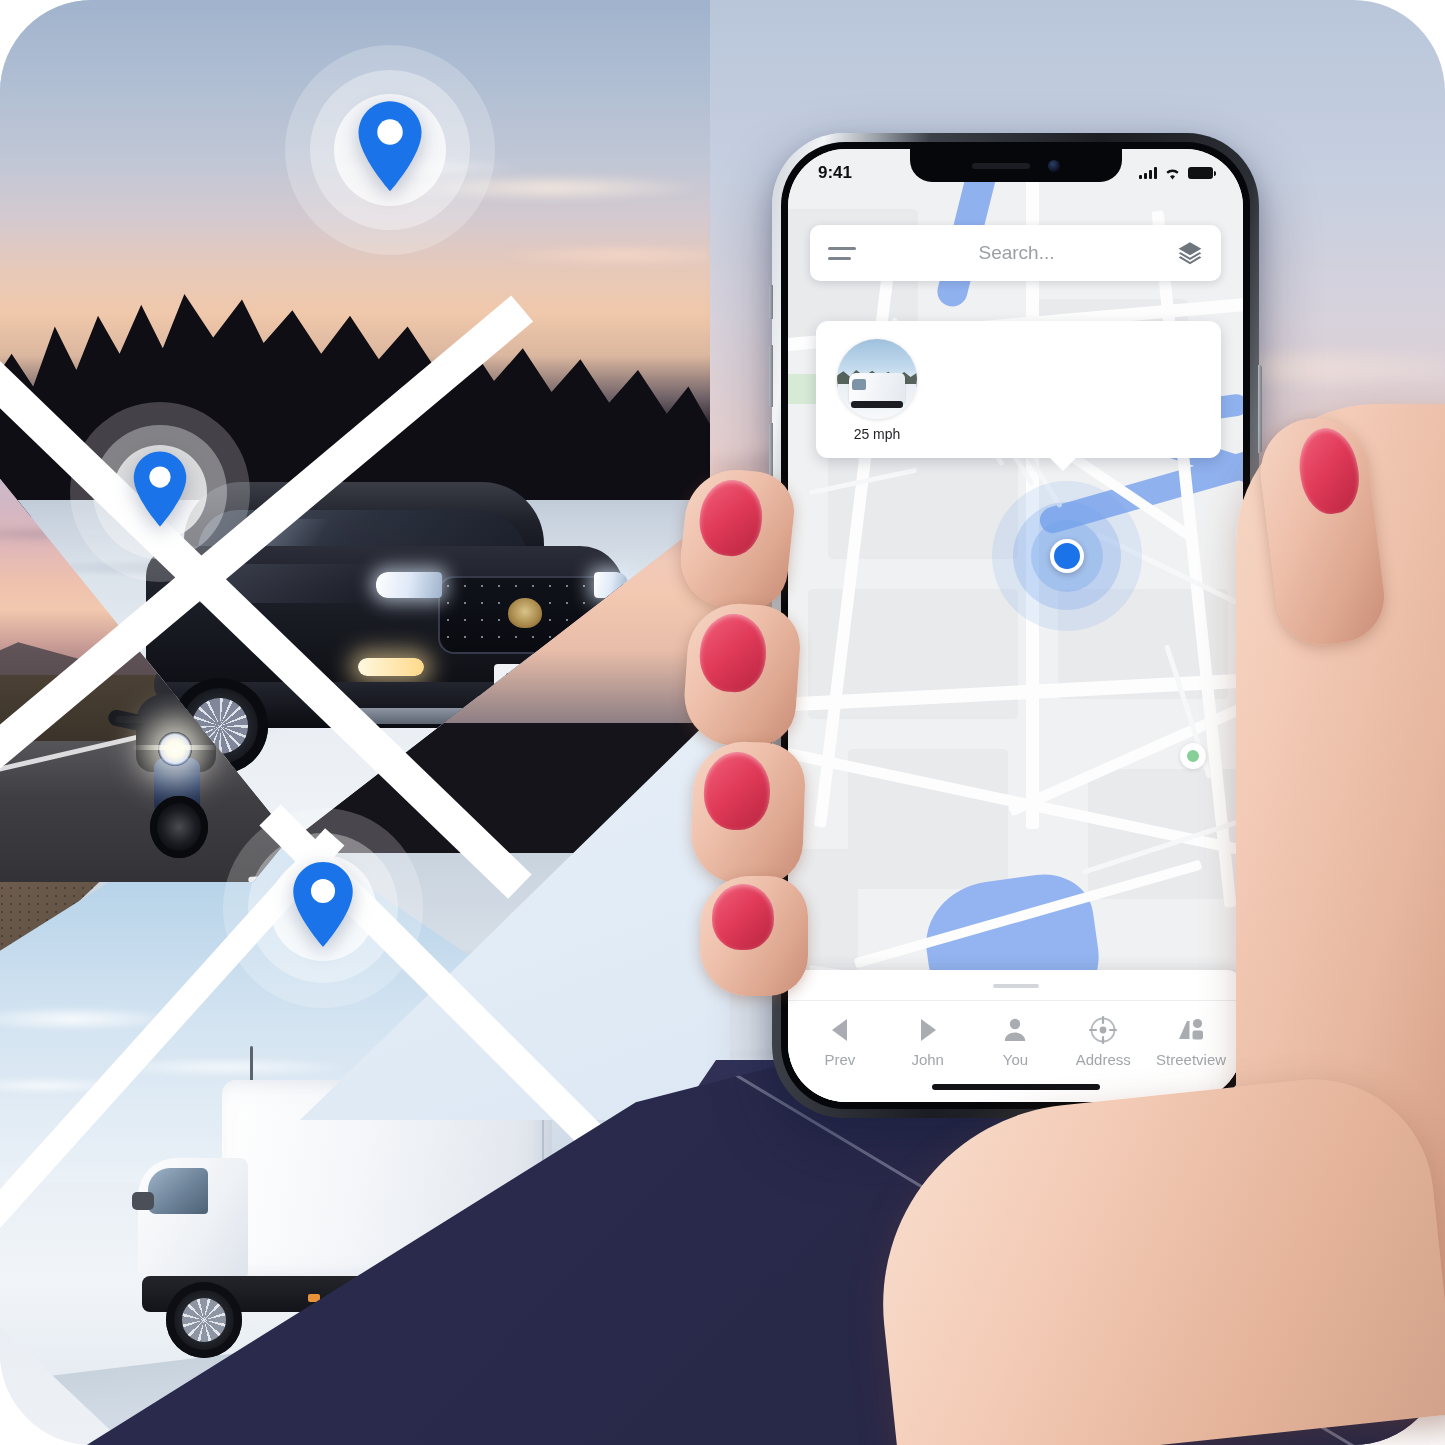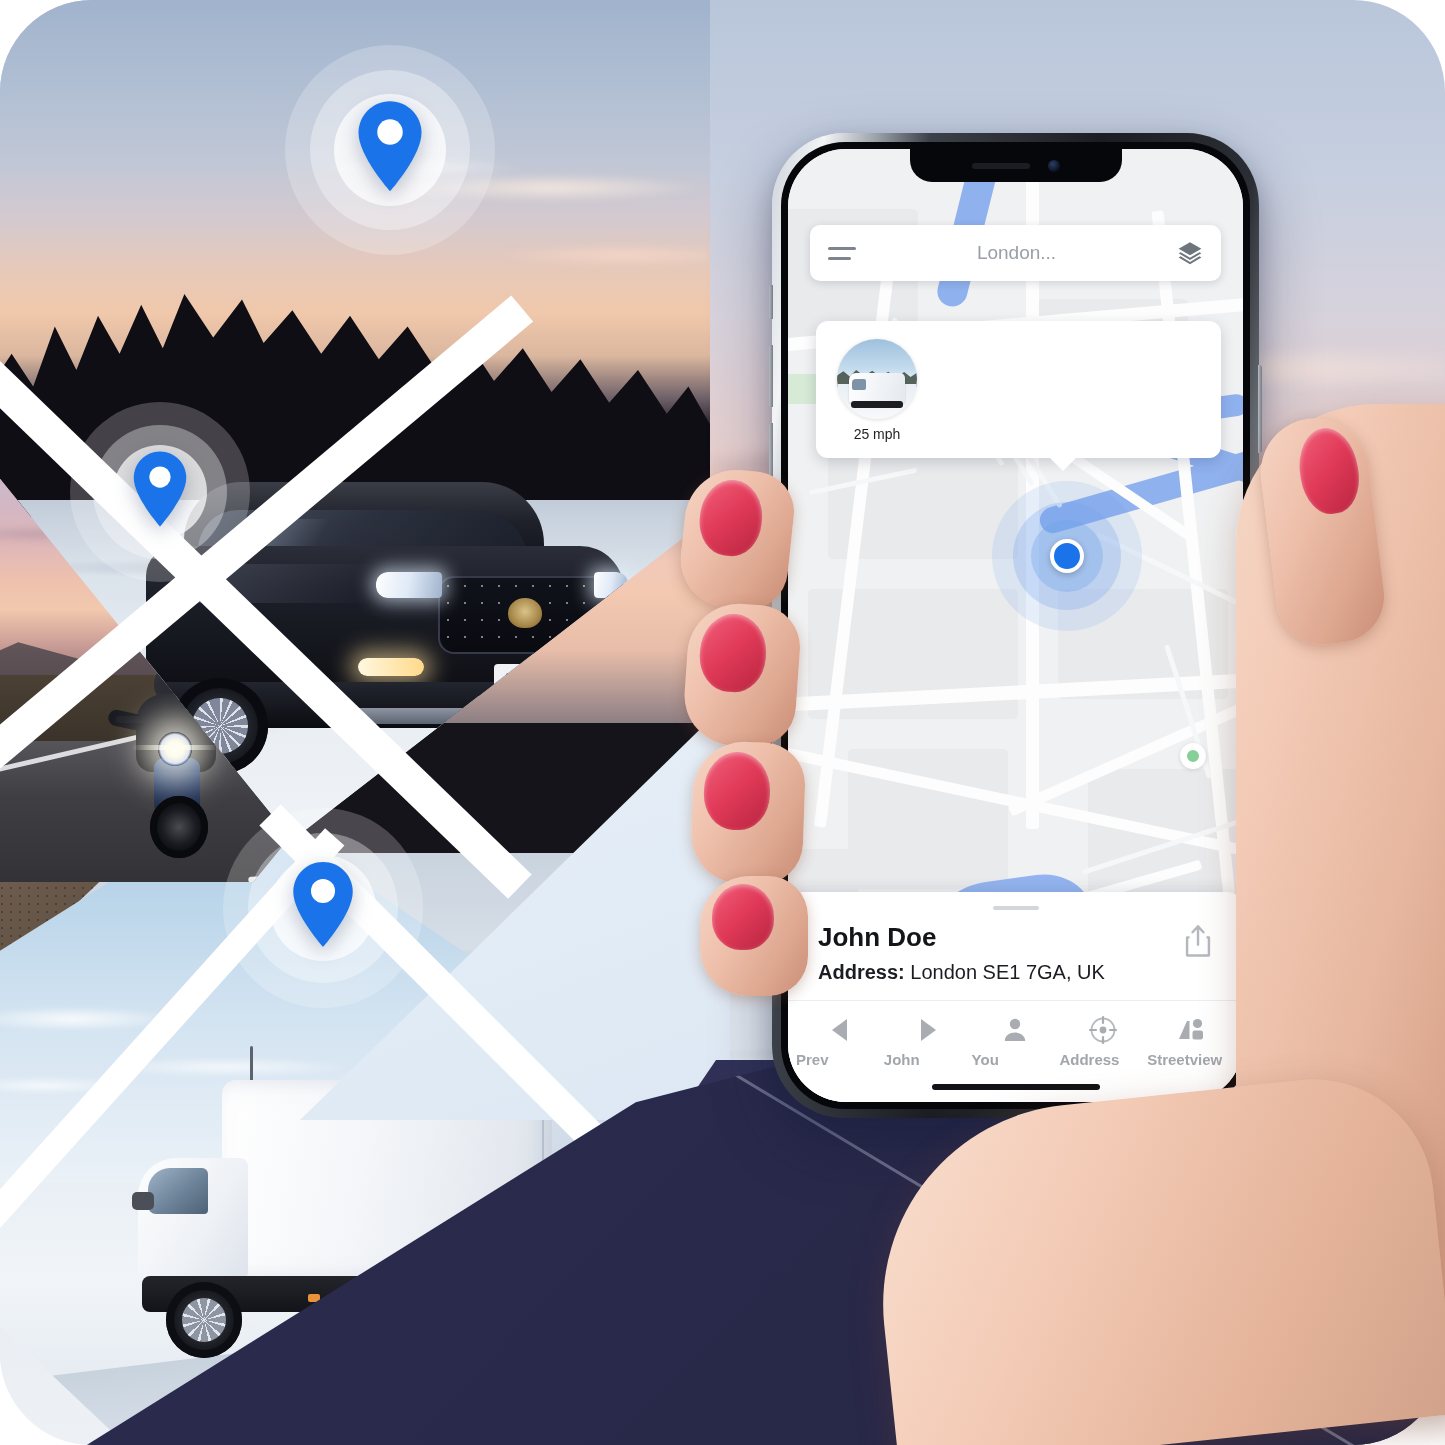--- a/index.html
+++ b/index.html
@@ -762,21 +762,21 @@
   .share-btn {
     position:absolute; right:26px; top:2px;
     width:34px; height:38px;
   }
   .share-btn svg{ display:block; }
   .tabbar {
     border-top: 1px solid #eceef0;
     display:flex; align-items:flex-start;
     padding: 14px 8px 10px 8px;
   }
-  .tab { flex:1; text-align:left;font-weight:bold; }
+  .tab { flex:1; text-align:center; }
   .tab-ic { height:30px; display:flex; align-items:center; justify-content:center; }
   .tab-lb { font-size:15px; color:#a2a6ab; margin-top:6px; }
   .home-ind {
     width: 168px; height:6px; border-radius:4px; background:#121316;
     margin: 6px auto 12px auto;
   }
 
   
   .hand { position:absolute; z-index: 30; pointer-events:none; }
   .finger {
@@ -976,27 +976,46 @@
               <span class="r3"></span>
           </div>
           <div class="loc-dot"></div>
           <div class="green-dot"></div>
         </div>
 
         <div class="notch">
           <span class="speaker"></span>
           <span class="cam"></span>
         </div>
+        <div class="statusbar">
+          <div>9:41</div>
+          <div class="sb-right">
+            <span class="bars">
+              <i></i>
+                <i></i>
+                <i></i>
+                <i></i>
+            </span>
+            <span class="wifi">
+              <svg width="17" height="13" viewBox="0 0 17 13">
+                <path d="M8.5 12.4 11 9.3a4 4 0 0 0-5 0z" fill="#101113"></path>
+                <path d="M8.5 5.1a7.3 7.3 0 0 1 4.6 1.6l1.5-1.9A9.7 9.7 0 0 0 8.5 2.6 9.7 9.7 0 0 0 2.4 4.8l1.5 1.9A7.3 7.3 0 0 1 8.5 5.1z" fill="#101113"></path>
+                <path d="M8.5 7.2a5 5 0 0 1 3.1 1.1l-1.1-1.4z" fill="none"></path>
+              </svg>
+            </span>
+            <span class="battery"></span>
+          </div>
+        </div>
 
         <div class="searchbar">
           <span class="menu-icon">
             <i></i>
               <i></i>
           </span>
-          <span class="search-placeholder">London...</span>
+          <span class="search-placeholder">Search...</span>
           <span class="layers-icon">
             <svg width="26" height="26" viewBox="0 0 24 24">
               <path d="M12 2 1.5 8 12 14l10.5-6z" fill="#6e757d"></path>
               <path d="M12 16.3 3.3 11.2 1.5 12.3 12 18.4l10.5-6.1-1.8-1.1z" fill="#6e757d"></path>
               <path d="M12 20.2 3.3 15.1 1.5 16.2 12 22.3l10.5-6.1-1.8-1.1z" fill="#6e757d"></path>
             </svg>
           </span>
         </div>
 
         <div class="vehicle-card">
@@ -1005,33 +1024,20 @@
               <span class="t-trees"></span>
               <span class="t-snow"></span>
               <span class="t-van"></span>
             </div>
             <div class="vc-speed">25 mph</div>
           </div>
         </div>
 
         <div class="sheet">
           <div class="sheet-grab"></div>
-          <div class="sheet-body">
-            <div class="sheet-name">John Doe</div>
-            <div class="sheet-addr">
-              <b>Address:</b>
-              <span>London SE1 7GA, UK</span>
-            </div>
-            <span class="share-btn">
-              <svg width="30" height="34" viewBox="0 0 24 28">
-                <path d="M12 2 L7.5 6.8 M12 2 L16.5 6.8 M12 2 V17" stroke="#b4b8bd" stroke-width="2" fill="none" stroke-linecap="round"></path>
-                <path d="M5 11 H3.2 A0.2 0.2 0 0 0 3 11.2 V25.8 A0.2 0.2 0 0 0 3.2 26 H20.8 A0.2 0.2 0 0 0 21 25.8 V11.2 A0.2 0.2 0 0 0 20.8 11 H19" stroke="#b4b8bd" stroke-width="2" fill="none" stroke-linejoin="round"></path>
-              </svg>
-            </span>
-          </div>
 
           <div class="tabbar">
 
             <div class="tab">
               <div class="tab-ic">
                 <svg width="26" height="28" viewBox="0 0 26 28">
                   <path d="M20 3 L5 14 L20 25 Z" fill="#a9adb2"></path>
                 </svg>
               </div>
               <div class="tab-lb">Prev</div>

